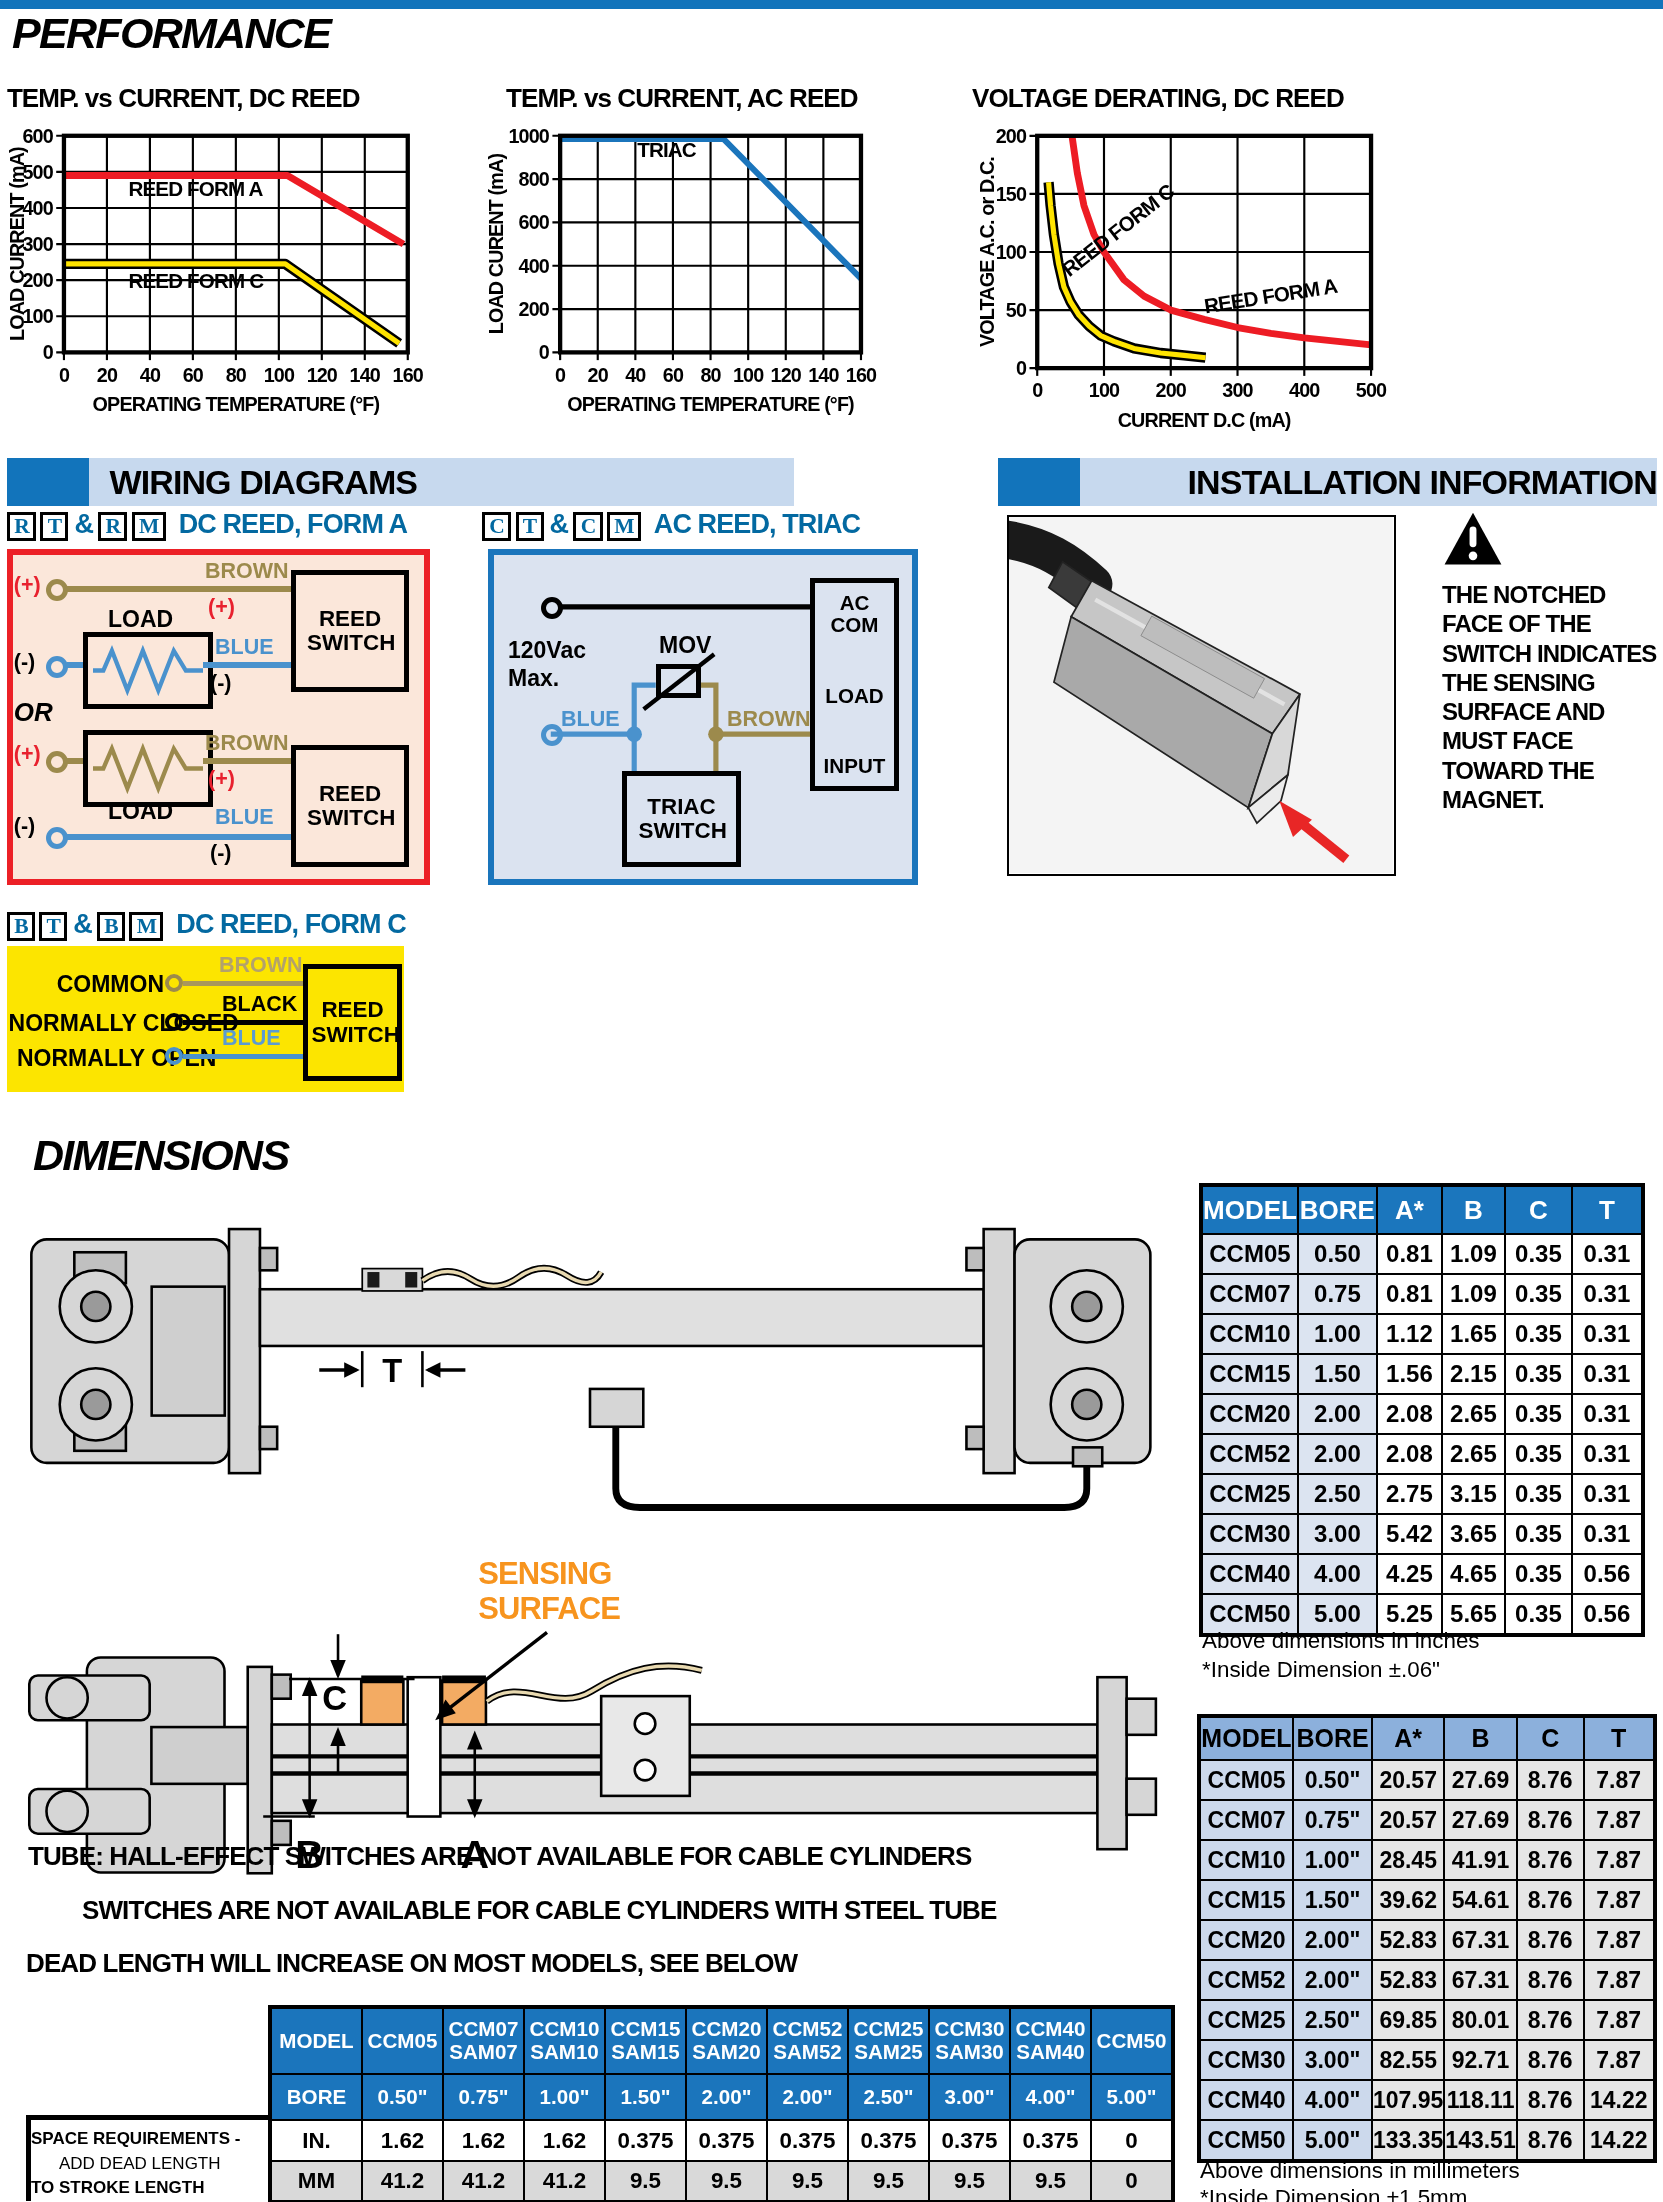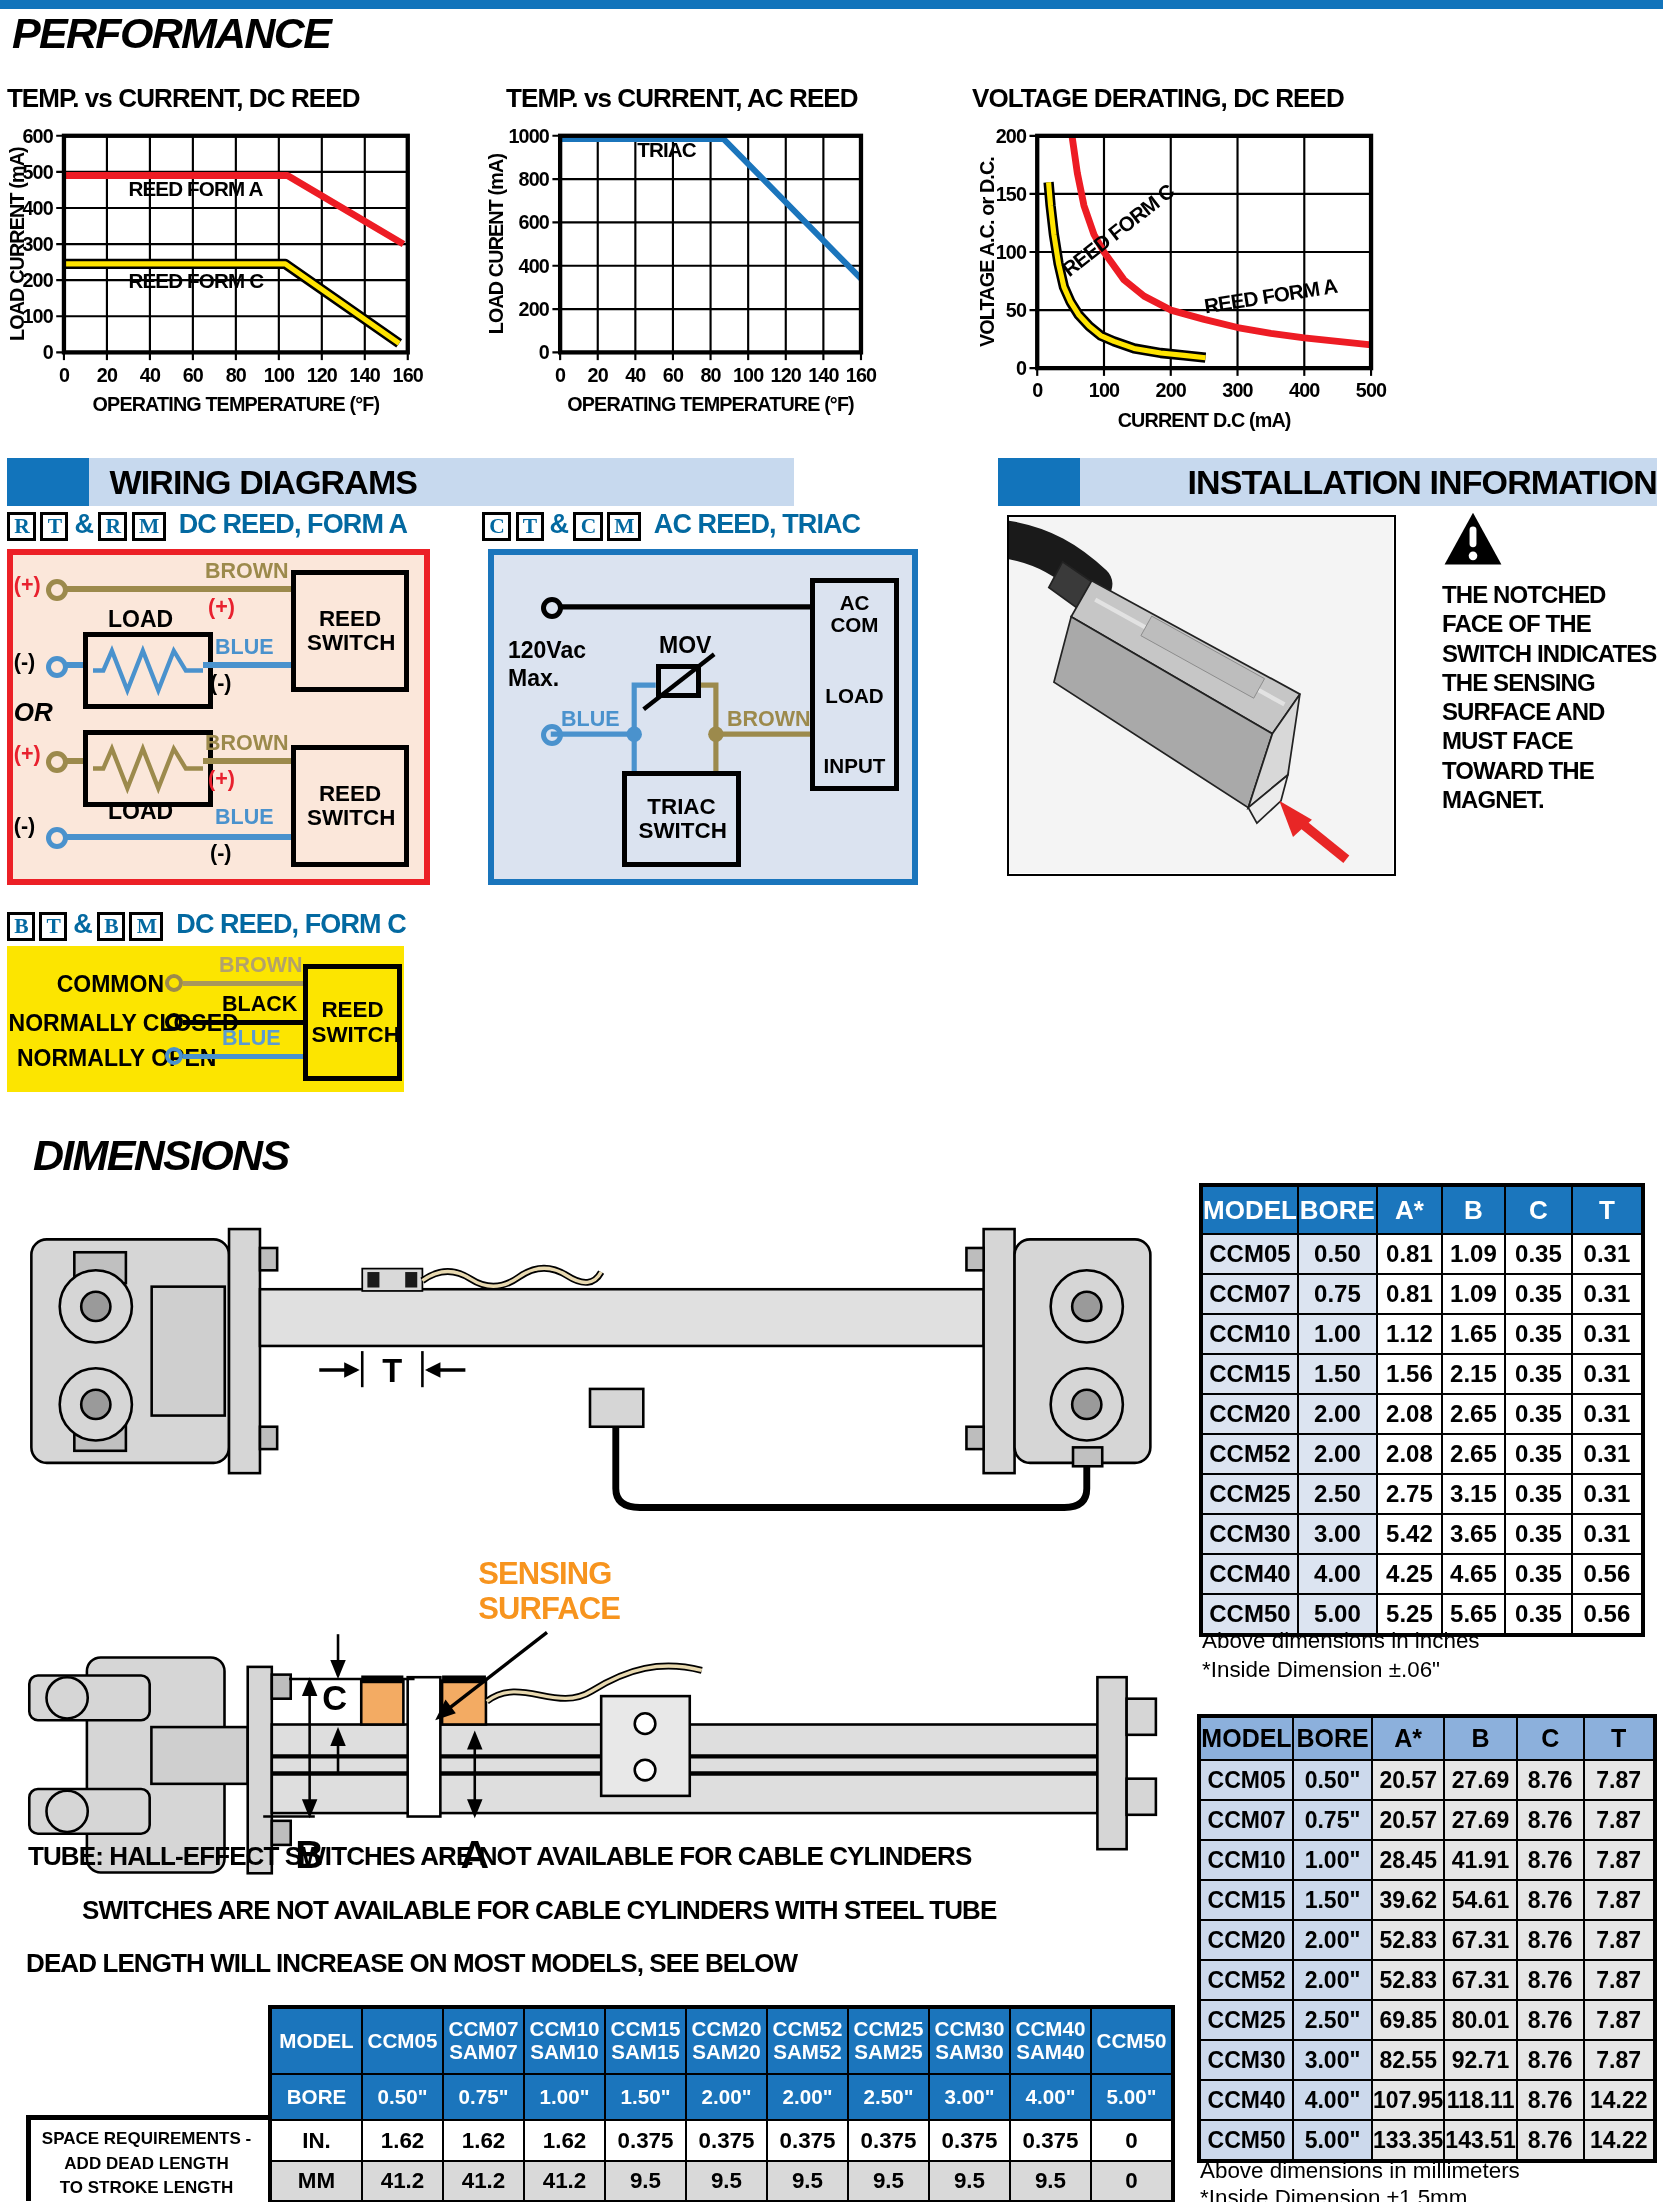--- a/index.html
+++ b/index.html
@@ -594,23 +594,23 @@
           <td class="val">133.35</td>
           <td class="val">143.51</td>
           <td class="val">8.76</td>
           <td class="val">14.22</td>
         </tr>
       </tbody>
     </table>
   <div class="abs caption" style="left:1200px;top:2158px;">Above dimensions in millimeters</div>
   <div class="abs caption" style="left:1200px;top:2185px;">*Inside Dimension ±1.5mm</div>
 
-  <div class="abs" style="left:26px;top:2115px;width:242px;height:86px;border-top:5.2px solid #000;border-left:5.2px solid #000;box-sizing:border-box;text-align:center;padding-right:6px;padding-top:6.9px;">
+  <div class="abs" style="left:26px;top:2115px;width:242px;height:86px;border-top:5.2px solid #000;border-left:5.2px solid #000;box-sizing:border-box;text-align:left;padding-right:6px;padding-top:6.9px;">
     <div style="font-weight:bold;font-size:17px;line-height:1.45;">SPACE REQUIREMENTS -</div>
-    <div style="font-weight:bold;font-size:17px;line-height:1.45;">ADD DEAD LENGTH</div>
+    <div style="font-weight:normal;font-size:17px;line-height:1.45;margin-left:28px;">ADD DEAD LENGTH</div>
     <div style="font-weight:bold;font-size:17px;line-height:1.45;">TO STROKE LENGTH</div>
   </div>
   <table id="tbl-space" class="abs" style="left:268px;top:2005px;">
       <tbody>
         <tr class="bluerow" style="height:67px;">
           <th style="width:89px">MODEL</th>
           <td style="width:79px;line-height:1.1;">CCM05</td>
           <td style="width:79px;line-height:1.1;">CCM07<br>SAM07</td>
           <td style="width:79px;line-height:1.1;">CCM10<br>SAM10</td>
           <td style="width:79px;line-height:1.1;">CCM15<br>SAM15</td>

